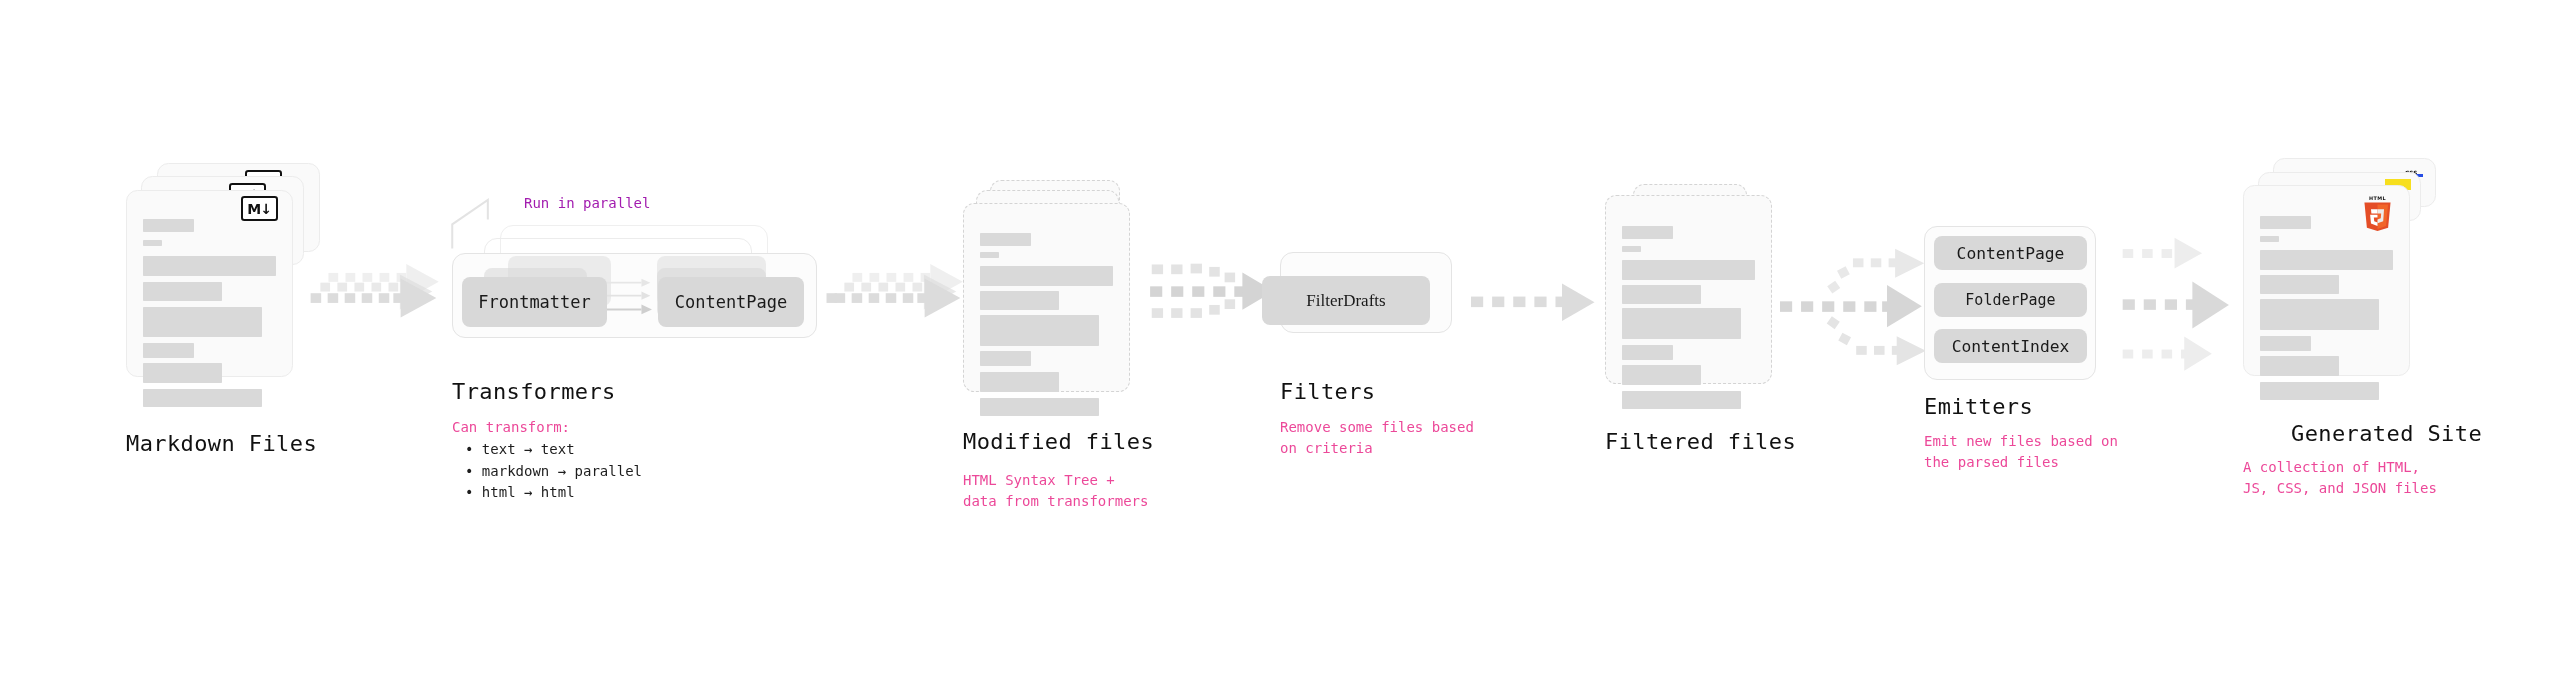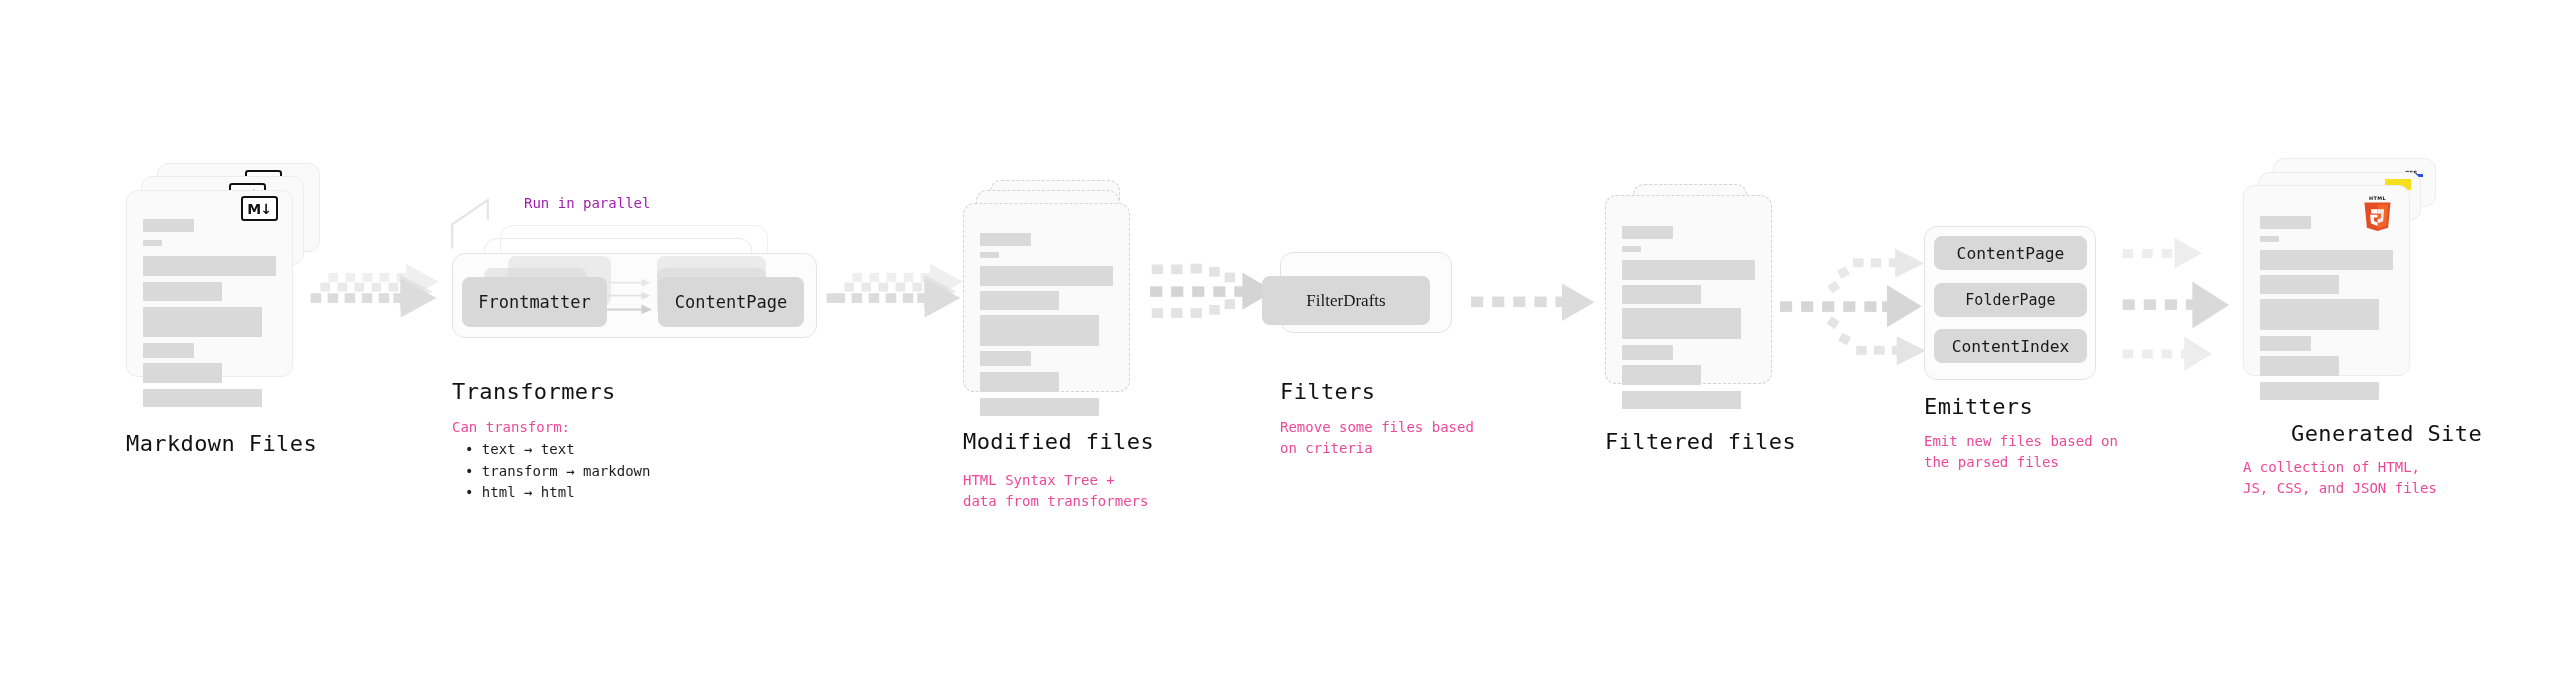--- a/index.html
+++ b/index.html
@@ -190,21 +190,21 @@
       <span>Frontmatter</span>
     </div>
     <div class="chip" style="left:658px;top:277px;width:146px;height:50px;">
       <span>ContentPage</span>
     </div>
   </div>
   <div class="caption" style="left:452px;top:379px;">Transformers</div>
   <div class="subcaption" style="left:452px;top:417px;">Can transform:</div>
   <div class="bullets" style="left:465px;top:439px;">
     <div>• text → text</div>
-    <div>• transform → markdown</div>
+    <div>• markdown → parallel</div>
     <div>• html → html</div>
   </div>
 
   <svg class="abs" style="left:833px;top:268px;width:146px;height:65px;" viewBox="0 0 180 80">
     <g fill="#dcdcdc" opacity="0.45">
       <rect x="24" y="6" width="12" height="11"></rect>
         <rect x="45" y="6" width="12" height="11"></rect>
       <rect x="66" y="6" width="12" height="11"></rect>
         <rect x="87" y="6" width="12" height="11"></rect>
       <rect x="108" y="6" width="12" height="11"></rect>

